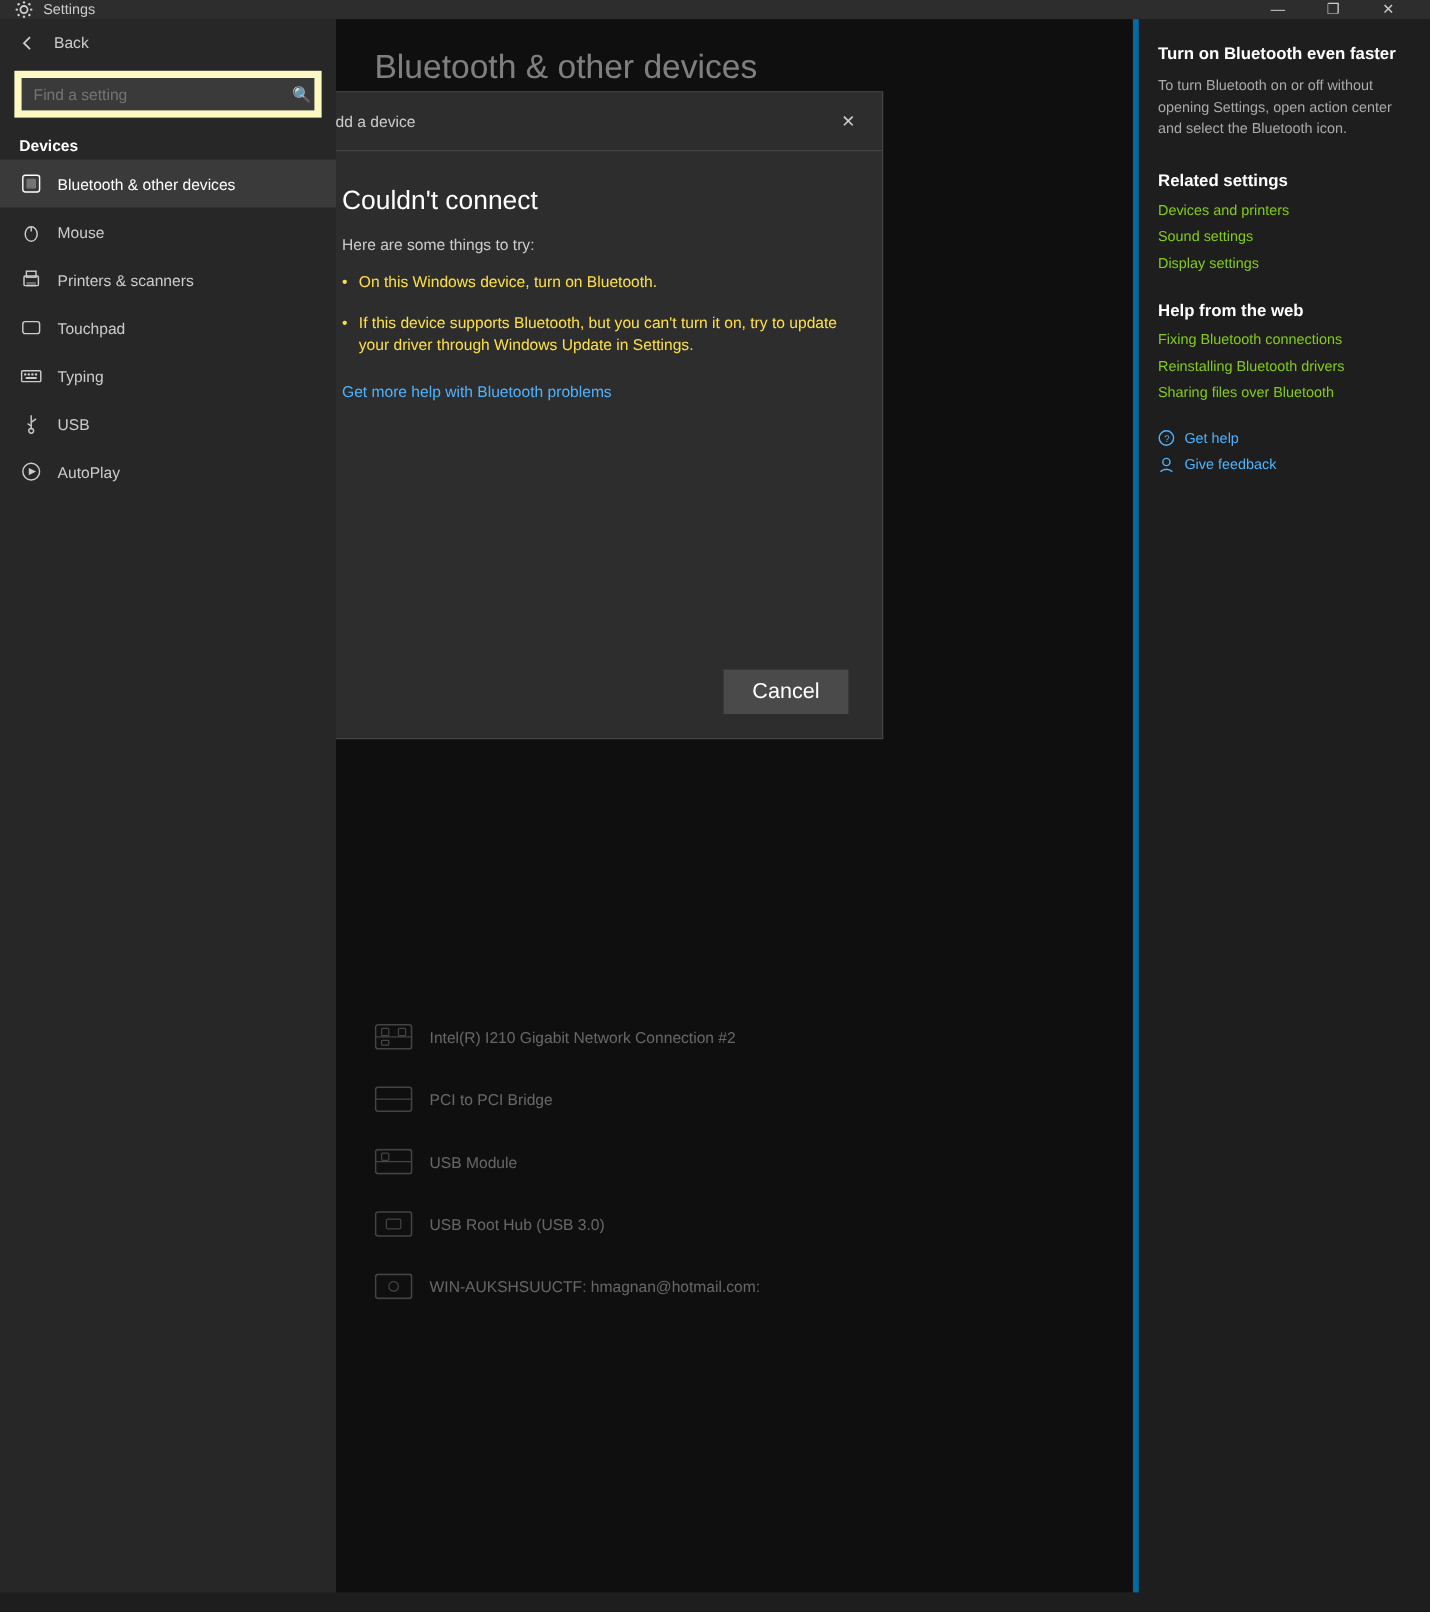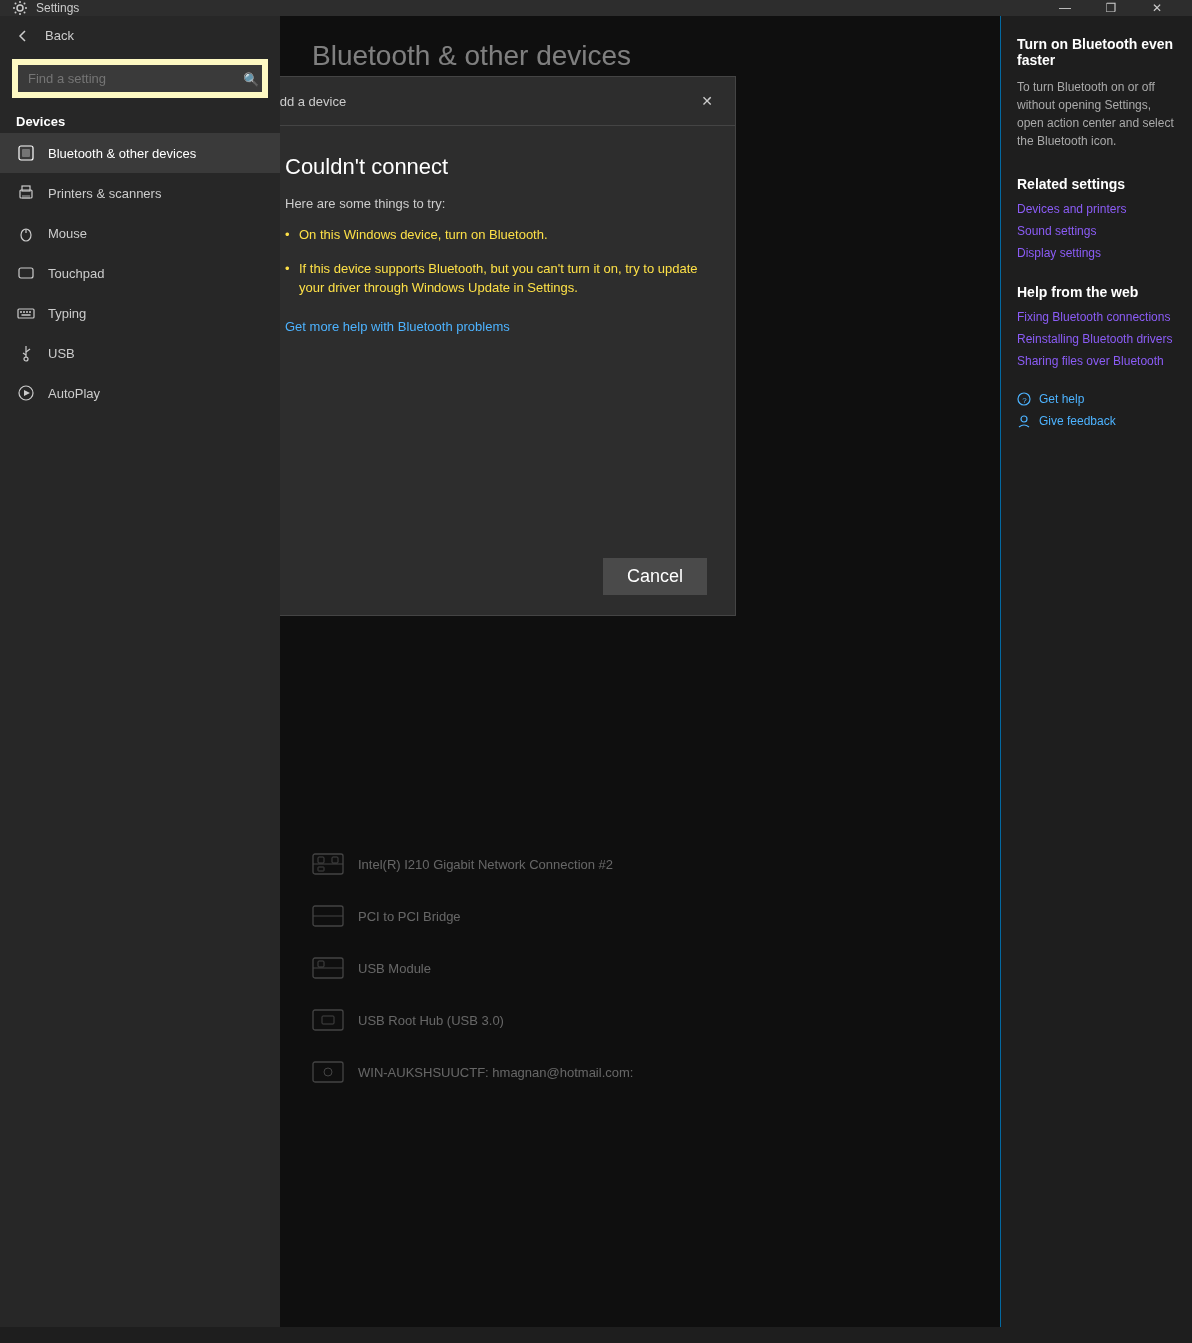--- a/index.html
+++ b/index.html
@@ -272,44 +272,44 @@
       background: #4a4a4a;
       border: none;
       color: #ffffff;
       padding: 8px 24px;
       font-size: 18px;
       cursor: pointer;
     }
 
     
     .right-panel {
-      width: 192px;
+      width: 248px;
       background: #1e1e1e;
       padding: 20px 16px;
       flex-shrink: 0;
-      border-left: 1px solid #0369a1;
+      border-left: 5px solid #0369a1;
     }
     .right-panel-section {
       margin-bottom: 24px;
     }
     .right-panel-heading {
       font-size: 14px;
       font-weight: 600;
       color: #ffffff;
       margin-bottom: 10px;
     }
     .right-panel-text {
       font-size: 12px;
       color: #aaaaaa;
       line-height: 1.5;
       margin-bottom: 26px;
     }
     .right-panel-link {
       display: block;
-      color: #8b5cf6;
+      color: #84cc16;
       font-size: 12px;
       text-decoration: none;
       margin-bottom: 8px;
       cursor: pointer;
     }
     .right-panel-action {
       display: flex;
       align-items: center;
       gap: 8px;
       color: #4db3ff;
@@ -369,36 +369,36 @@
           <rect x="2" y="2" width="14" height="14" rx="2" stroke="#fff" stroke-width="1.2" fill="none"></rect>
           <rect x="5" y="5" width="8" height="8" rx="1" fill="#fff" opacity="0.3"></rect>
         </svg>
       </span>
       <span>Bluetooth &amp; other devices</span>
     </div>
 
     <div class="sidebar-item">
       <span class="sidebar-item-icon">
         <svg width="18" height="18" viewBox="0 0 18 18" fill="none">
+          <ellipse cx="9" cy="11" rx="5" ry="6" stroke="#ccc" stroke-width="1.2"></ellipse>
+          <line x1="9" y1="5" x2="9" y2="9" stroke="#ccc" stroke-width="1.2"></line>
+        </svg>
+      </span>
+      <span>Mouse</span>
+    </div>
+
+    <div class="sidebar-item">
+      <span class="sidebar-item-icon">
+        <svg width="18" height="18" viewBox="0 0 18 18" fill="none">
           <rect x="3" y="6" width="12" height="8" rx="1" stroke="#ccc" stroke-width="1.2"></rect>
           <rect x="5" y="2" width="8" height="5" stroke="#ccc" stroke-width="1.2"></rect>
           <rect x="5" y="11" width="8" height="4" fill="#ccc" opacity="0.4"></rect>
         </svg>
       </span>
       <span>Printers &amp; scanners</span>
-    </div>
-
-    <div class="sidebar-item">
-      <span class="sidebar-item-icon">
-        <svg width="18" height="18" viewBox="0 0 18 18" fill="none">
-          <ellipse cx="9" cy="11" rx="5" ry="6" stroke="#ccc" stroke-width="1.2"></ellipse>
-          <line x1="9" y1="5" x2="9" y2="9" stroke="#ccc" stroke-width="1.2"></line>
-        </svg>
-      </span>
-      <span>Mouse</span>
     </div>
 
     <div class="sidebar-item">
       <span class="sidebar-item-icon">
         <svg width="18" height="18" viewBox="0 0 18 18" fill="none">
           <rect x="2" y="4" width="14" height="10" rx="2" stroke="#ccc" stroke-width="1.2"></rect>
         </svg>
       </span>
       <span>Touchpad</span>
     </div>

